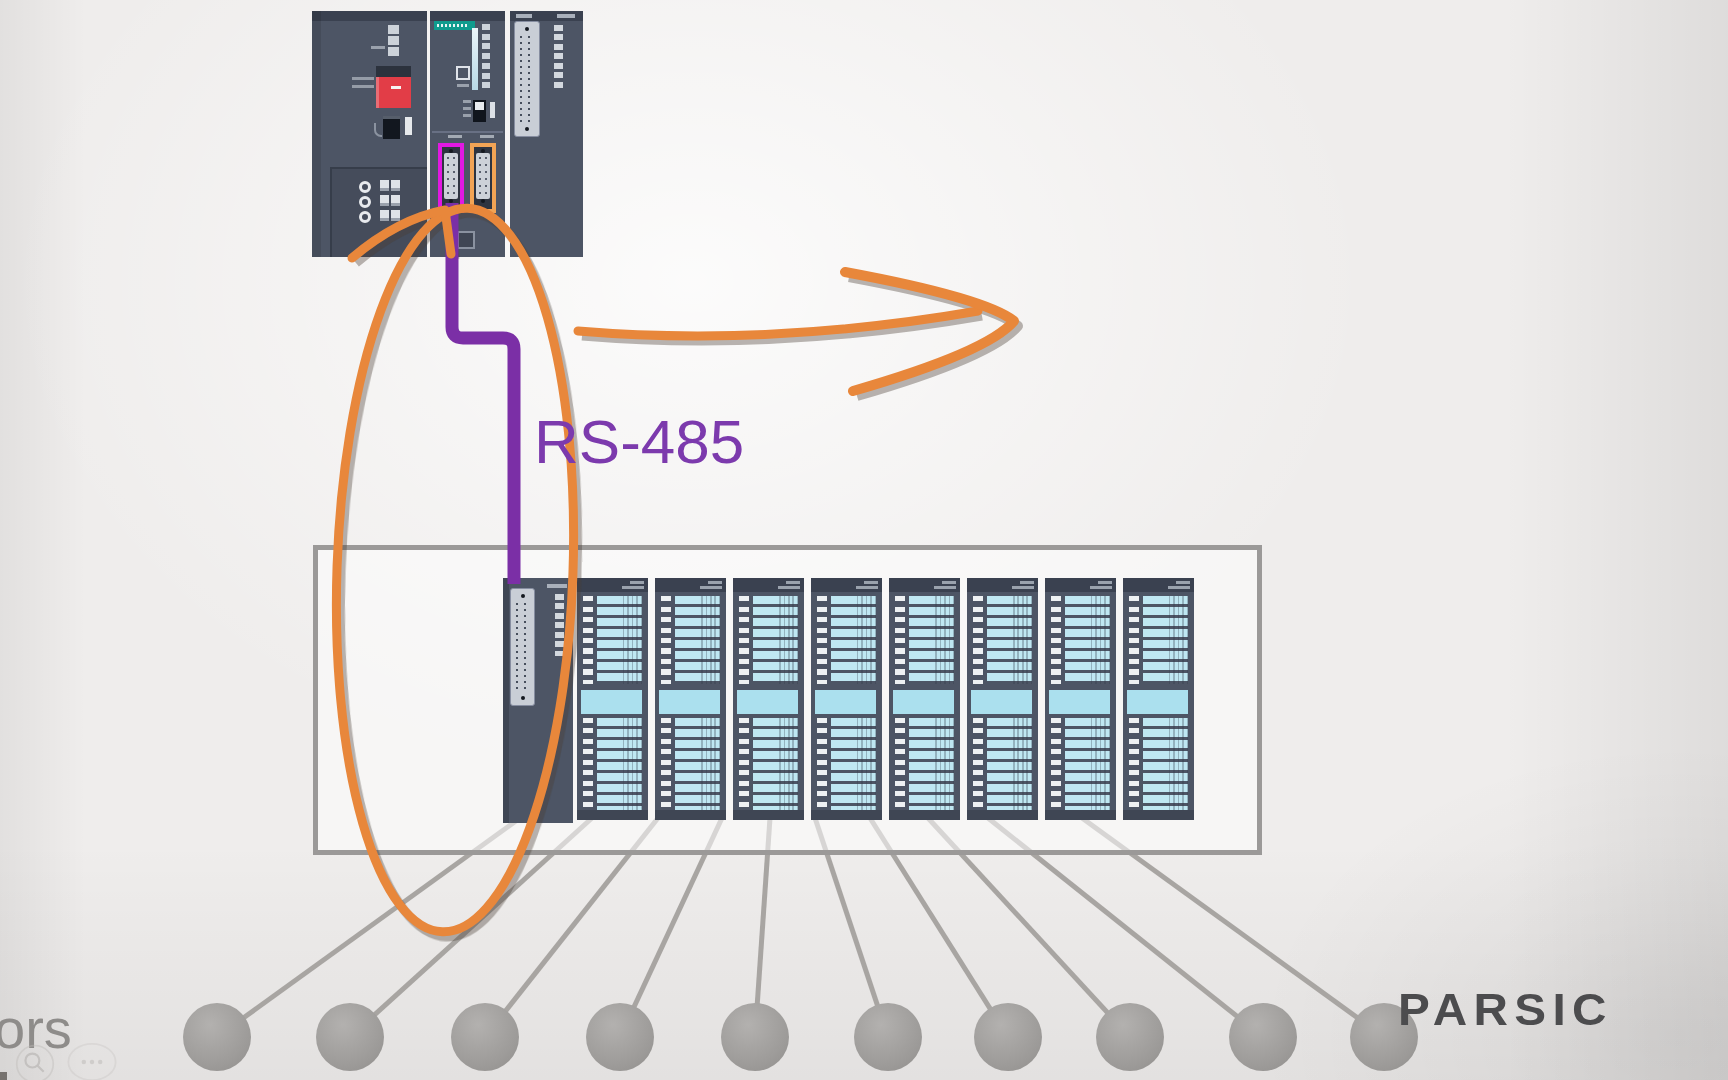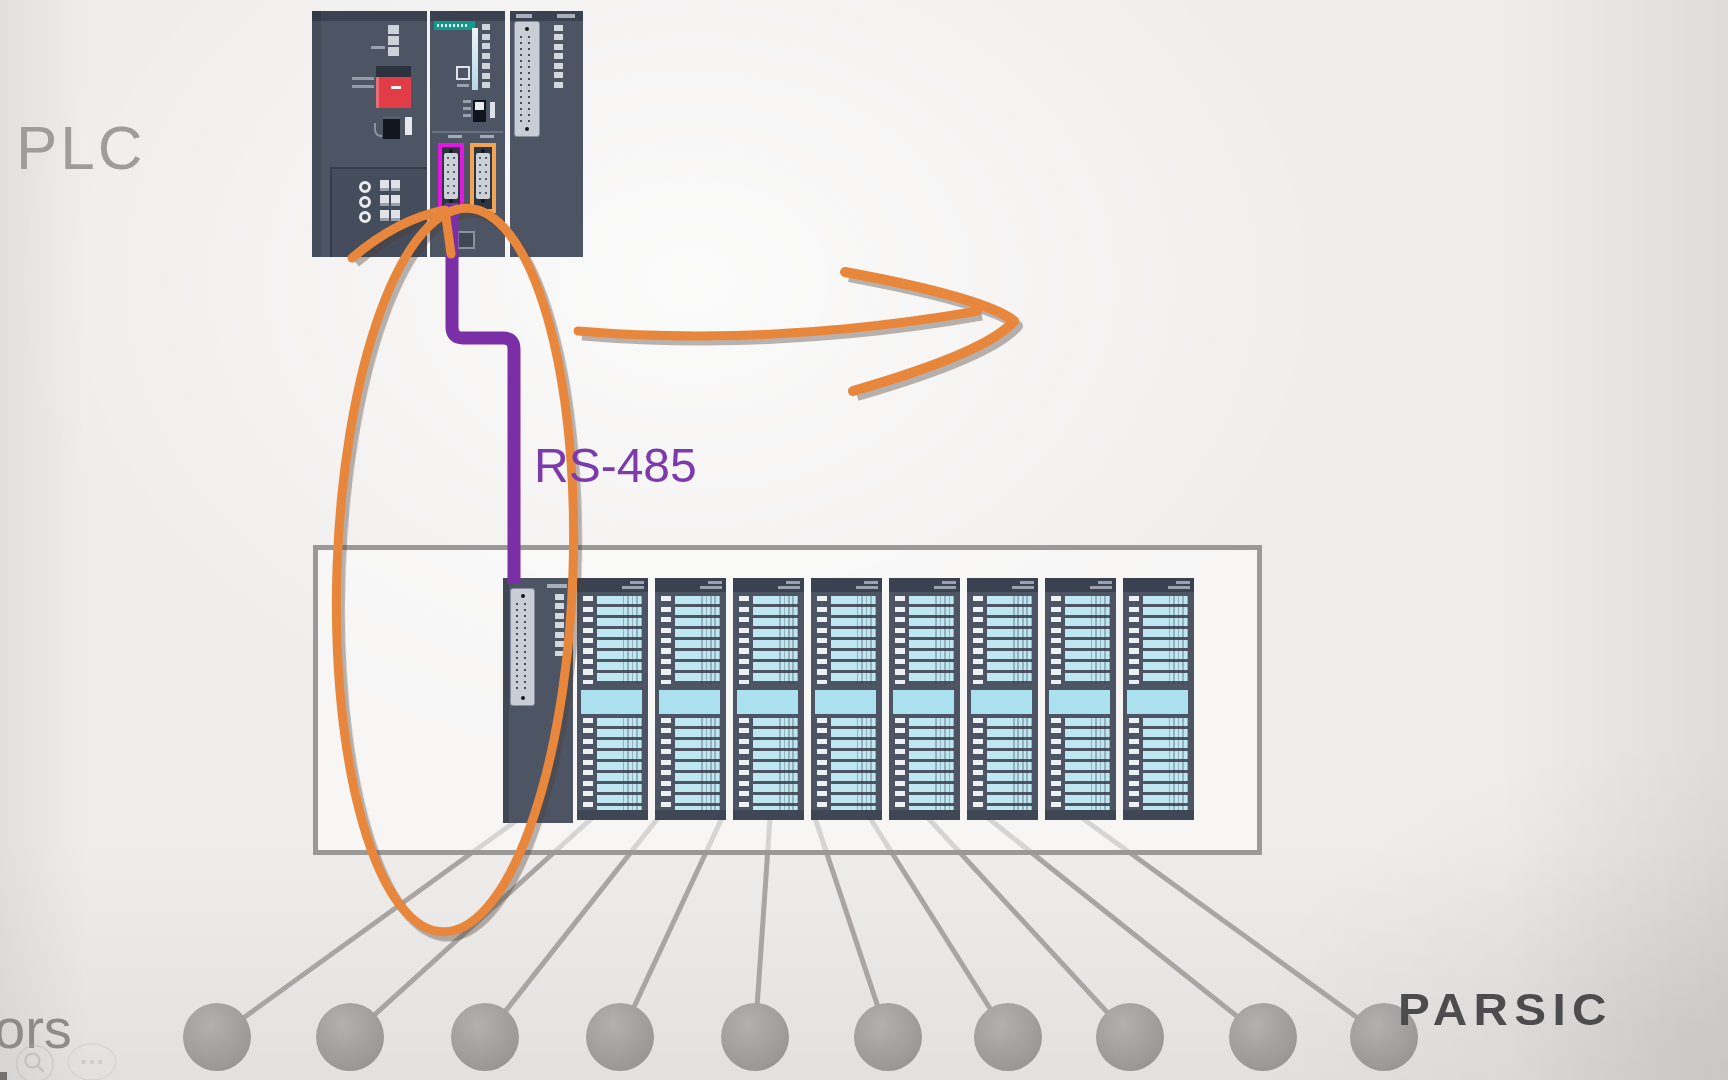--- a/index.html
+++ b/index.html
@@ -12,21 +12,21 @@
       linear-gradient(90deg, rgba(0,0,0,.055), rgba(0,0,0,0) 5%),
       linear-gradient(270deg, rgba(0,0,0,.07), rgba(0,0,0,0) 13%),
       linear-gradient(180deg, rgba(0,0,0,0) 78%, rgba(0,0,0,.05)),
       radial-gradient(ellipse 600px 420px at 97% 96%, rgba(0,0,0,.06), rgba(0,0,0,0) 70%),
       #efedec;
   }
   .layer{ position:absolute; left:0; top:0; width:1728px; height:1080px; }
 
   
   .plc-label{ position:absolute; left:16px; top:112px; font-size:62px; color:var(--text-gray); letter-spacing:3px; }
-  .rs485-label{ position:absolute; left:534px; top:406px; font-size:48px; color:var(--rs485-text);margin-top:32px; }
+  .rs485-label{ position:absolute; left:534px; top:406px; font-size:62px; color:var(--rs485-text); }
   .profibus-label{ position:absolute; left:1036px; top:254px; font-size:100px; font-weight:600; letter-spacing:-2px;
                    color:var(--profibus-text); text-shadow:3px 4px 5px rgba(80,65,50,.4); white-space:nowrap; }
   .sensors-label{ position:absolute; left:-6px; top:996px; font-size:56px; color:#8e8c8a; }
   .brand{ position:absolute; left:1398px; top:984px; font-size:45px; font-weight:800; letter-spacing:6px;
           color:var(--brand-gray); transform:scaleX(1.06); transform-origin:left; }
 
   
   .plc{ position:absolute; left:312px; top:11px; width:271px; height:246px; }
   .plc .module{ position:absolute; top:0; height:246px; background:var(--module-body); }
   .plc .module::before{ content:""; position:absolute; left:0; top:0; width:100%; height:10px; background:var(--module-dark); }
@@ -356,21 +356,20 @@
       <ellipse cx="455" cy="570" rx="118" ry="362" stroke-width="9" transform="rotate(2 455 570)"></ellipse>
       <path d="M 352 258 Q 398 219 445 210 M 445 210 L 451 254" stroke-width="9" stroke-linecap="round"></path>
     </g>
 
     <g fill="none" style="stroke:var(--accent-orange)">
       <path d="M 578 331 Q 770 347 978 311" stroke-width="9" stroke-linecap="round"></path>
       <path d="M 845 272 Q 985 298 1014 321 Q 988 352 853 391" stroke-width="10" stroke-linecap="round" stroke-linejoin="round"></path>
     </g>
   </svg>
 
-  <div class="plc-label">PLC</div>
   <div class="rs485-label">RS-485</div>
   <div class="sensors-label">ors</div>
   <div class="brand">PARSIC</div>
 
   <div class="wm wm1">
     <svg width="46" height="40" viewBox="0 0 46 46" fill="none" stroke="rgba(175,172,170,.9)" stroke-width="2.5">
       <circle cx="23" cy="23" r="21" stroke="rgba(190,187,184,.7)" stroke-width="2"></circle>
       <circle cx="20" cy="19" r="8"></circle>
       <line x1="26" y1="25" x2="33" y2="32"></line>
     </svg>

